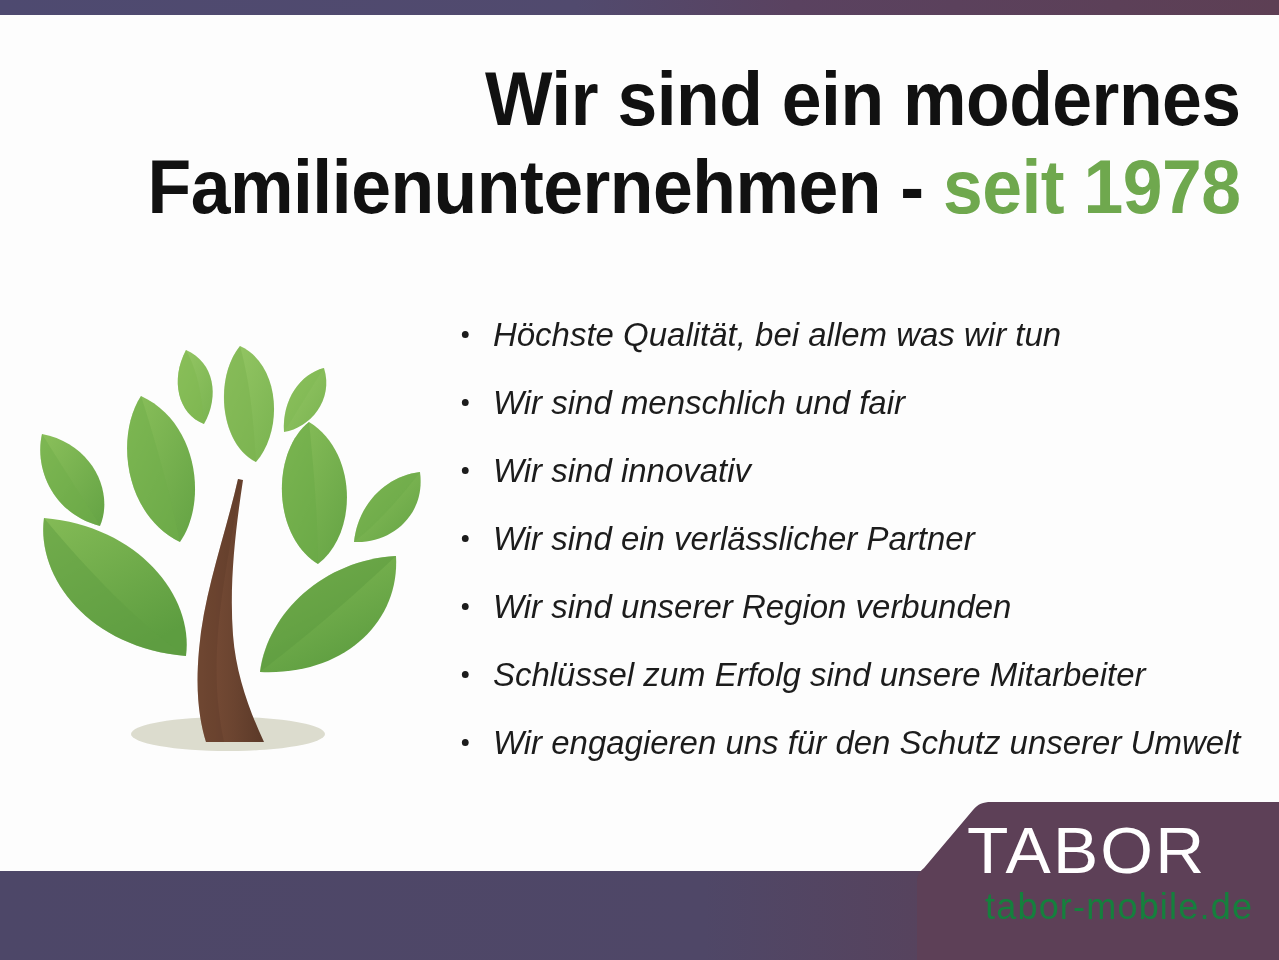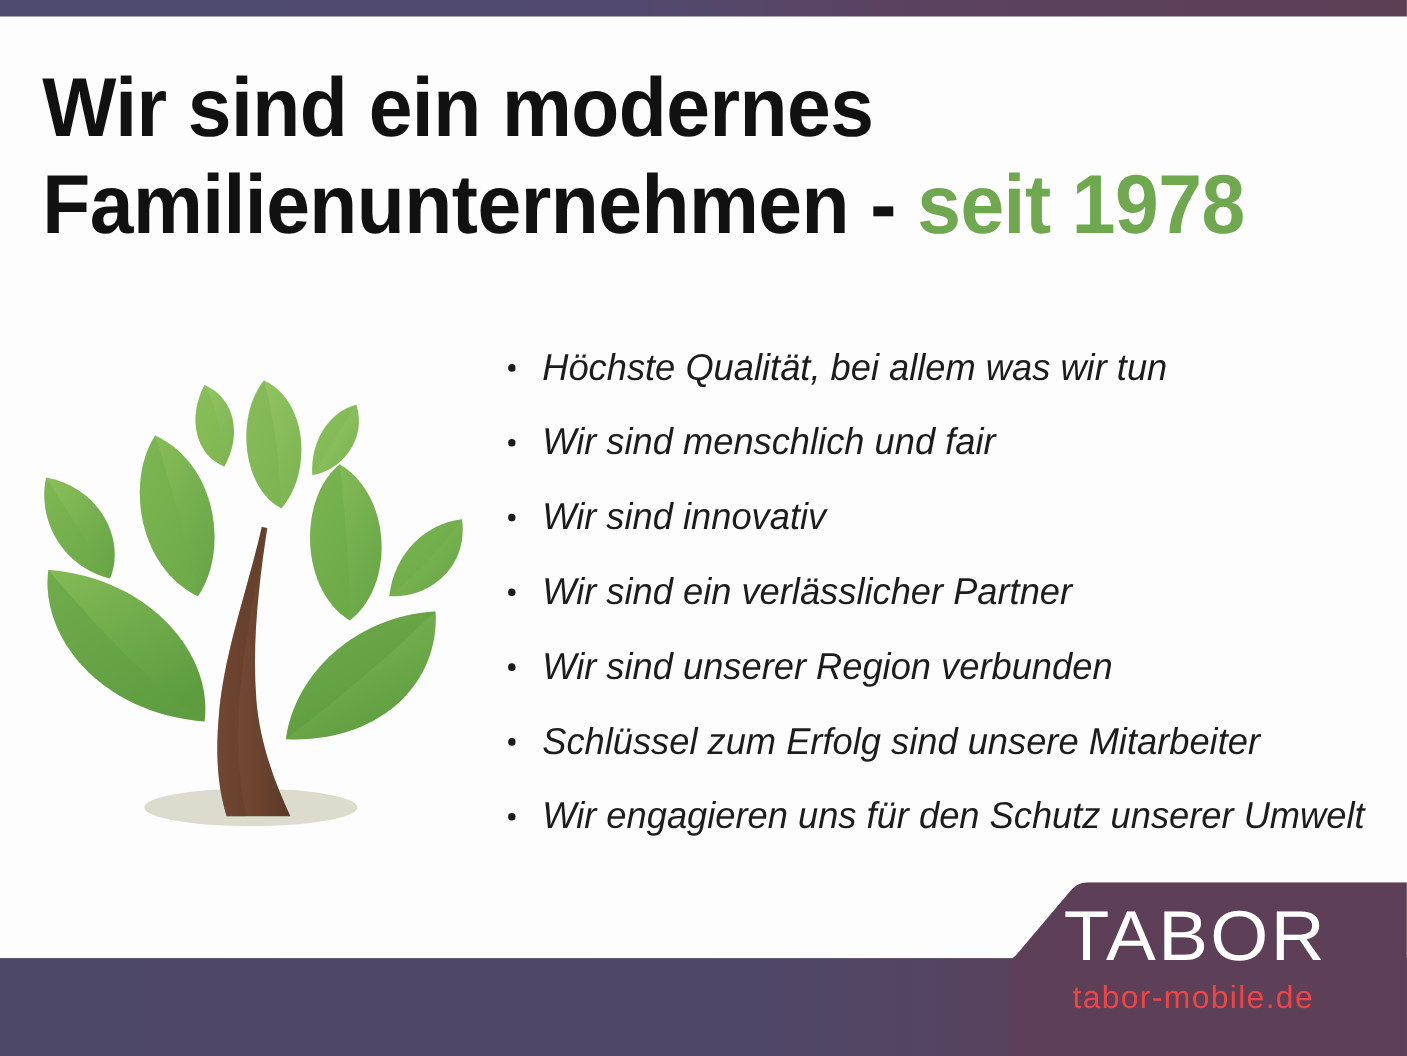--- a/index.html
+++ b/index.html
@@ -35,21 +35,21 @@
     height: 89px;
     background: linear-gradient(to right, #4d4768 0%, #4f4767 55%, #5a4159 80%, #5f4354 100%);
   }
 
   
   .title-block {
     position: absolute;
     left: 0;
     top: 55px;
     width: 1279px;
-    text-align: left;
+    text-align: right;
   }
   .title-line {
     font-family: "Liberation Sans Narrow", "Liberation Sans", sans-serif;
     font-weight: bold;
     font-size: 76px;
     line-height: 88px;
     letter-spacing: -0.5px;
     color: #111111;
     white-space: nowrap;
     transform: scaleX(0.94);
@@ -122,27 +122,27 @@
     font-size: 64px;
     font-weight: normal;
     letter-spacing: 2px;
     color: #ffffff;
     line-height: 66px;
     transform: scaleX(1.06);
     transform-origin: left top;
   }
   .logo-domain {
     position: absolute;
-    left: 70px;
+    left: 80px;
     top: 88px;
     font-family: "Liberation Sans", sans-serif;
-    font-size: 29px;
+    font-size: 36px;
     font-weight: normal;
     letter-spacing: 1.2px;
-    color: #ef4444;
+    color: #15803d;
     line-height: 34px;
   }
 </style>
 </head>
 <body>
 
 <div class="slide">
 
   <div class="bar-top"></div>
 

